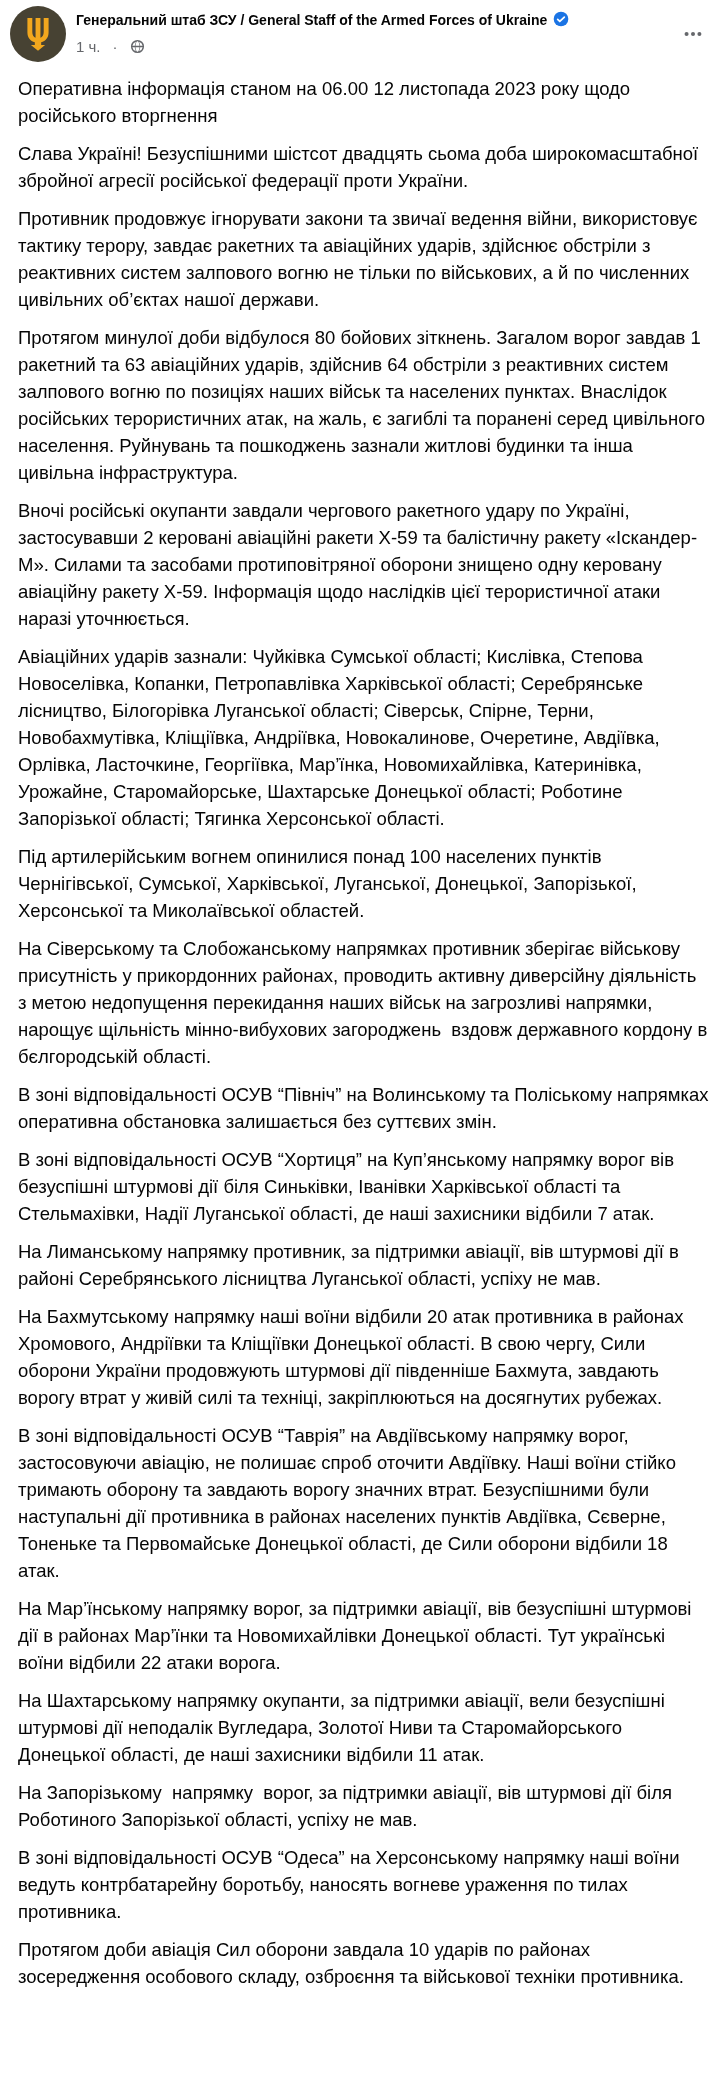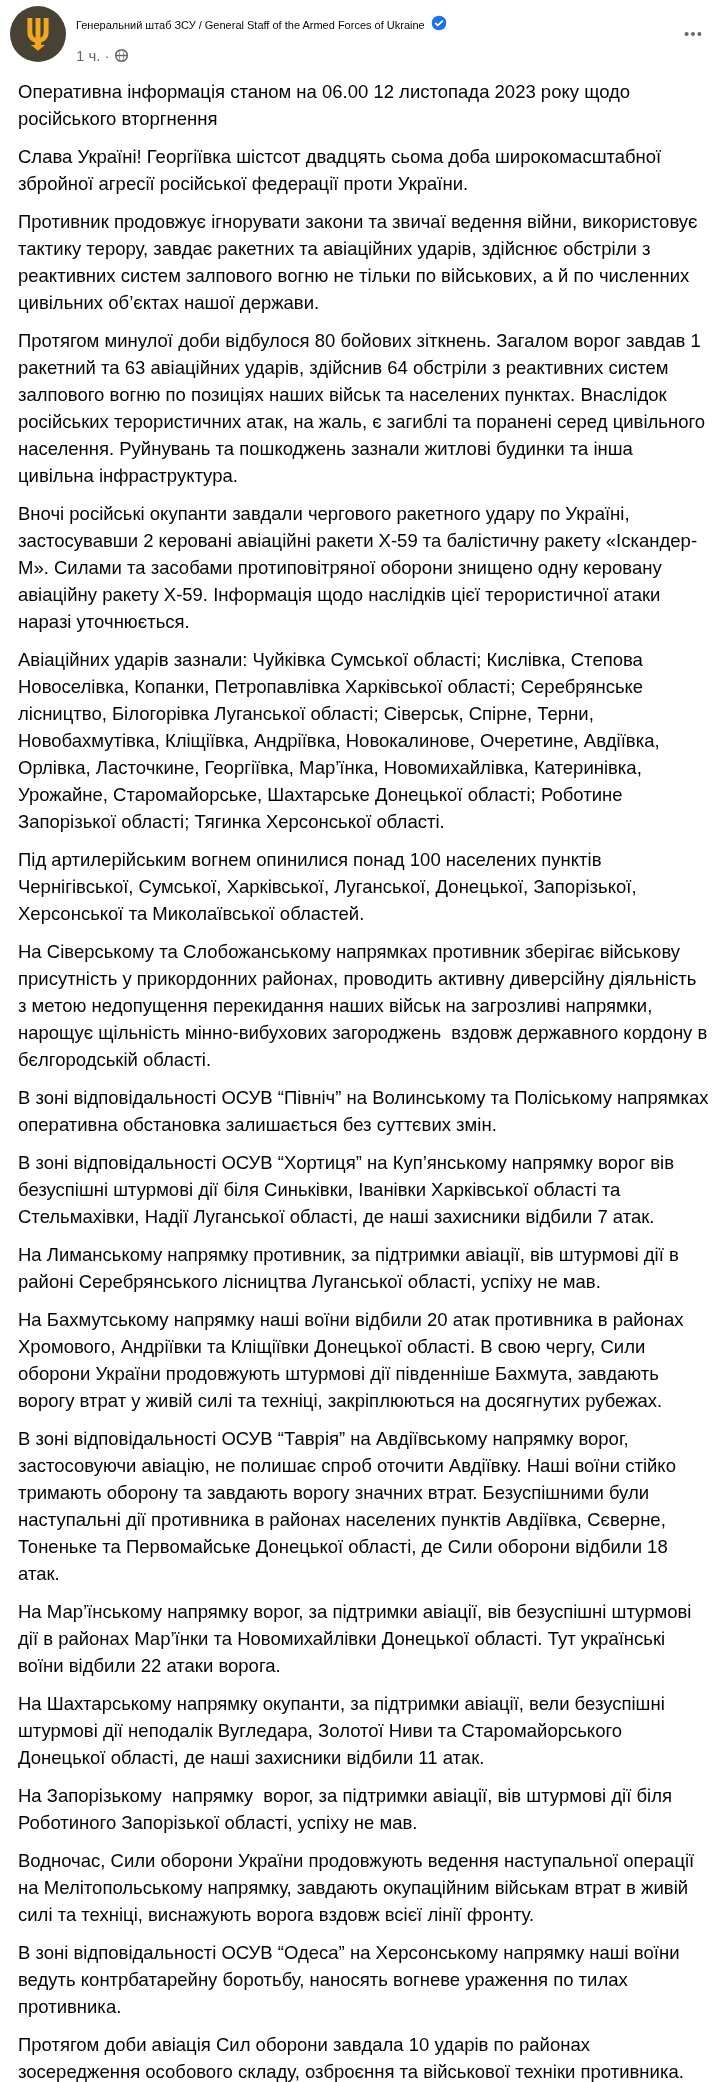--- a/index.html
+++ b/index.html
@@ -35,39 +35,39 @@
     cursor: pointer;
   }
   .avatar svg { width: 30px; height: 36px; display: block; }
   .header-text {
     margin-left: 10px;
     padding-top: 2px;
     flex: 1 1 auto;
     min-width: 0;
   }
   .page-name {
-    font-size: 11px;
-    font-weight: 400;
+    font-size: 14px;
+    font-weight: 700;
     color: #050505;
-    line-height: 34px;
+    line-height: 25px;
     max-width: 548px;
     cursor: pointer;
   }
   .verified {
     display: inline-block;
     width: 16px;
     height: 16px;
     margin-left: 6px;
     vertical-align: -2px;
   }
   .verified svg { width: 16px; height: 16px; display: block; }
   .meta-row {
     display: flex;
     align-items: center;
-    gap: 4px;
+    gap: 12px;
     margin-top: 4px;
     font-size: 15px;
     color: #65676b;
     line-height: 19px;
   }
   .meta-row .dot-sep { color: #65676b; }
   .globe { width: 15px; height: 15px; display: inline-block; }
   .globe svg { width: 15px; height: 15px; display: block; }
   .more-btn {
     position: absolute;
@@ -138,33 +138,32 @@
         <circle cx="5" cy="12" r="2.2"></circle>
         <circle cx="12" cy="12" r="2.2"></circle>
         <circle cx="19" cy="12" r="2.2"></circle>
       </svg>
     </button>
 
   </div>
 
   <div class="post-text">
       <p>Оперативна інформація станом на 06.00 12 листопада 2023 року щодо російського вторгнення</p>
-      <p>Слава Україні! Георгіївка шістсот двадцять сьома доба широкомасштабної збройної агресії російської федерації проти України.</p>
+      <p>Слава Україні! Безуспішними шістсот двадцять сьома доба широкомасштабної збройної агресії російської федерації проти України.</p>
       <p>Противник продовжує ігнорувати закони та звичаї ведення війни, використовує тактику терору, завдає ракетних та авіаційних ударів, здійснює обстріли з реактивних систем залпового вогню не тільки по військових, а й по численних цивільних об’єктах нашої держави.</p>
       <p>Протягом минулої доби відбулося 80 бойових зіткнень. Загалом ворог завдав 1 ракетний та 63 авіаційних ударів, здійснив 64 обстріли з реактивних систем залпового вогню по позиціях наших військ та населених пунктах. Внаслідок російських терористичних атак, на жаль, є загиблі та поранені серед цивільного населення. Руйнувань та пошкоджень зазнали житлові будинки та інша цивільна інфраструктура.</p>
       <p>Вночі російські окупанти завдали чергового ракетного удару по Україні, застосувавши 2 керовані авіаційні ракети Х-59 та балістичну ракету «Іскандер-М». Силами та засобами протиповітряної оборони знищено одну керовану авіаційну ракету Х-59. Інформація щодо наслідків цієї терористичної атаки наразі уточнюється.</p>
       <p>Авіаційних ударів зазнали: Чуйківка Сумської області; Кислівка, Степова Новоселівка, Копанки, Петропавлівка Харківської області; Серебрянське лісництво, Білогорівка Луганської області; Сіверськ, Спірне, Терни, Новобахмутівка, Кліщіївка, Андріївка, Новокалинове, Очеретине, Авдіївка, Орлівка, Ласточкине, Георгіївка, Мар’їнка, Новомихайлівка, Катеринівка, Урожайне, Старомайорське, Шахтарське Донецької області; Роботине Запорізької області; Тягинка Херсонської області.</p>
       <p>Під артилерійським вогнем опинилися понад 100 населених пунктів Чернігівської, Сумської, Харківської, Луганської, Донецької, Запорізької, Херсонської та Миколаївської областей.</p>
       <p>На Сіверському та Слобожанському напрямках противник зберігає військову присутність у прикордонних районах, проводить активну диверсійну діяльність з метою недопущення перекидання наших військ на загрозливі напрямки, нарощує щільність мінно-вибухових загороджень  вздовж державного кордону в бєлгородській області.</p>
       <p>В зоні відповідальності ОСУВ “Північ” на Волинському та Поліському напрямках оперативна обстановка залишається без суттєвих змін.</p>
       <p>В зоні відповідальності ОСУВ “Хортиця” на Куп’янському напрямку ворог вів безуспішні штурмові дії біля Синьківки, Іванівки Харківської області та Стельмахівки, Надії Луганської області, де наші захисники відбили 7 атак.</p>
       <p>На Лиманському напрямку противник, за підтримки авіації, вів штурмові дії в районі Серебрянського лісництва Луганської області, успіху не мав.</p>
       <p>На Бахмутському напрямку наші воїни відбили 20 атак противника в районах Хромового, Андріївки та Кліщіївки Донецької області. В свою чергу, Сили оборони України продовжують штурмові дії південніше Бахмута, завдають ворогу втрат у живій силі та техніці, закріплюються на досягнутих рубежах.</p>
       <p>В зоні відповідальності ОСУВ “Таврія” на Авдіївському напрямку ворог, застосовуючи авіацію, не полишає спроб оточити Авдіївку. Наші воїни стійко тримають оборону та завдають ворогу значних втрат. Безуспішними були наступальні дії противника в районах населених пунктів Авдіївка, Сєверне, Тоненьке та Первомайське Донецької області, де Сили оборони відбили 18 атак.</p>
       <p>На Мар’їнському напрямку ворог, за підтримки авіації, вів безуспішні штурмові дії в районах Мар’їнки та Новомихайлівки Донецької області. Тут українські воїни відбили 22 атаки ворога.</p>
       <p>На Шахтарському напрямку окупанти, за підтримки авіації, вели безуспішні штурмові дії неподалік Вугледара, Золотої Ниви та Старомайорського Донецької області, де наші захисники відбили 11 атак.</p>
       <p>На Запорізькому  напрямку  ворог, за підтримки авіації, вів штурмові дії біля Роботиного Запорізької області, успіху не мав.</p>
-      <p>Водночас, Сили оборони України продовжують ведення наступальної операції на Мелітопольському напрямку, завдають окупаційним військам втрат в живій силі та техніці, виснажують ворога вздовж всієї лінії фронту.</p>
       <p>В зоні відповідальності ОСУВ “Одеса” на Херсонському напрямку наші воїни ведуть контрбатарейну боротьбу, наносять вогневе ураження по тилах противника.</p>
       <p>Протягом доби авіація Сил оборони завдала 10 ударів по районах зосередження особового складу, озброєння та військової техніки противника.</p>
     </div>
 
 </div>
 
 </body></html>

